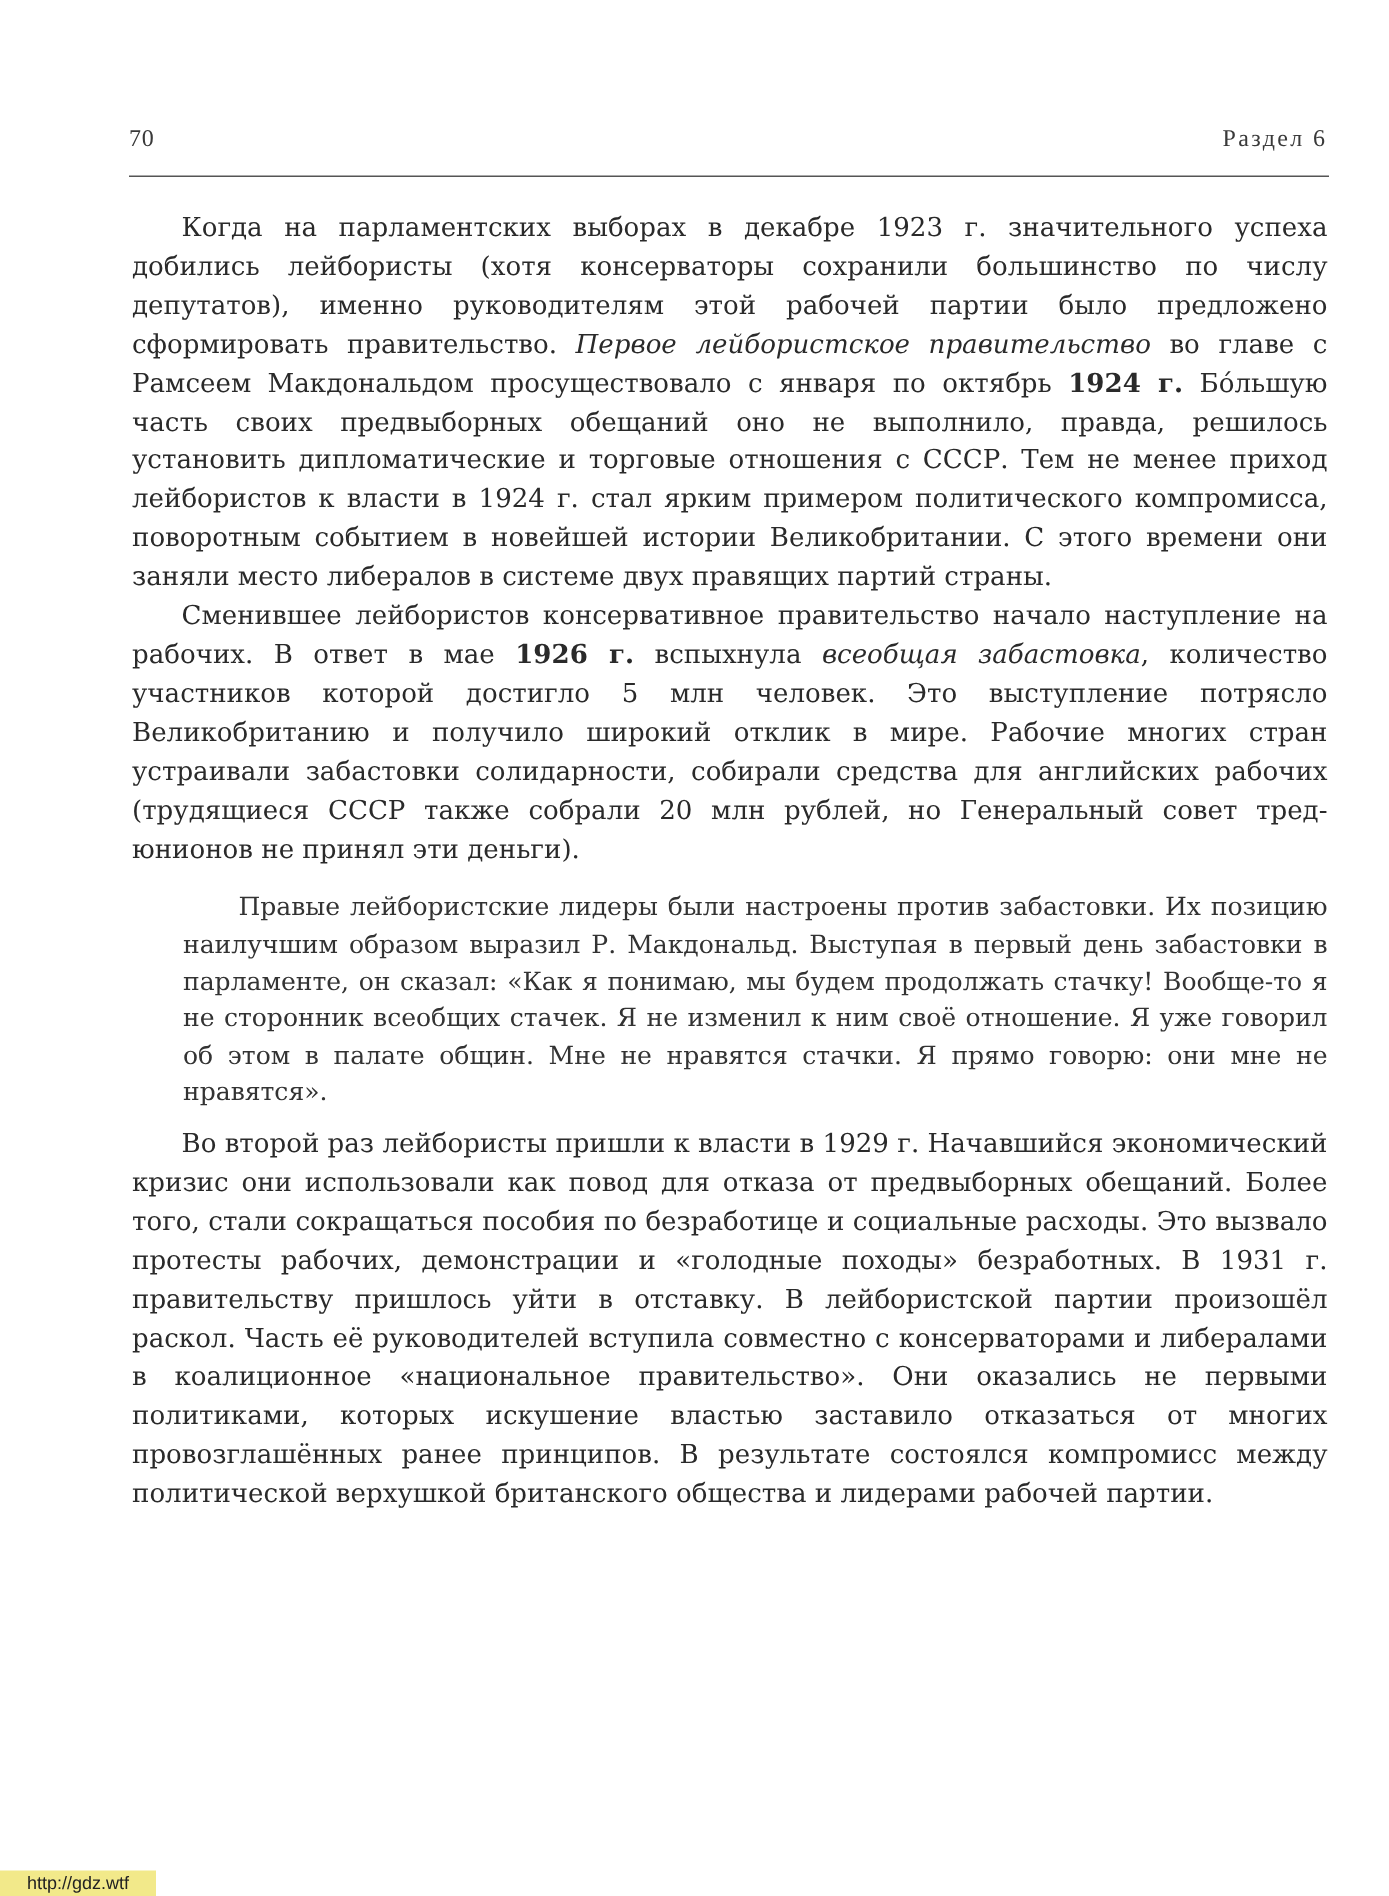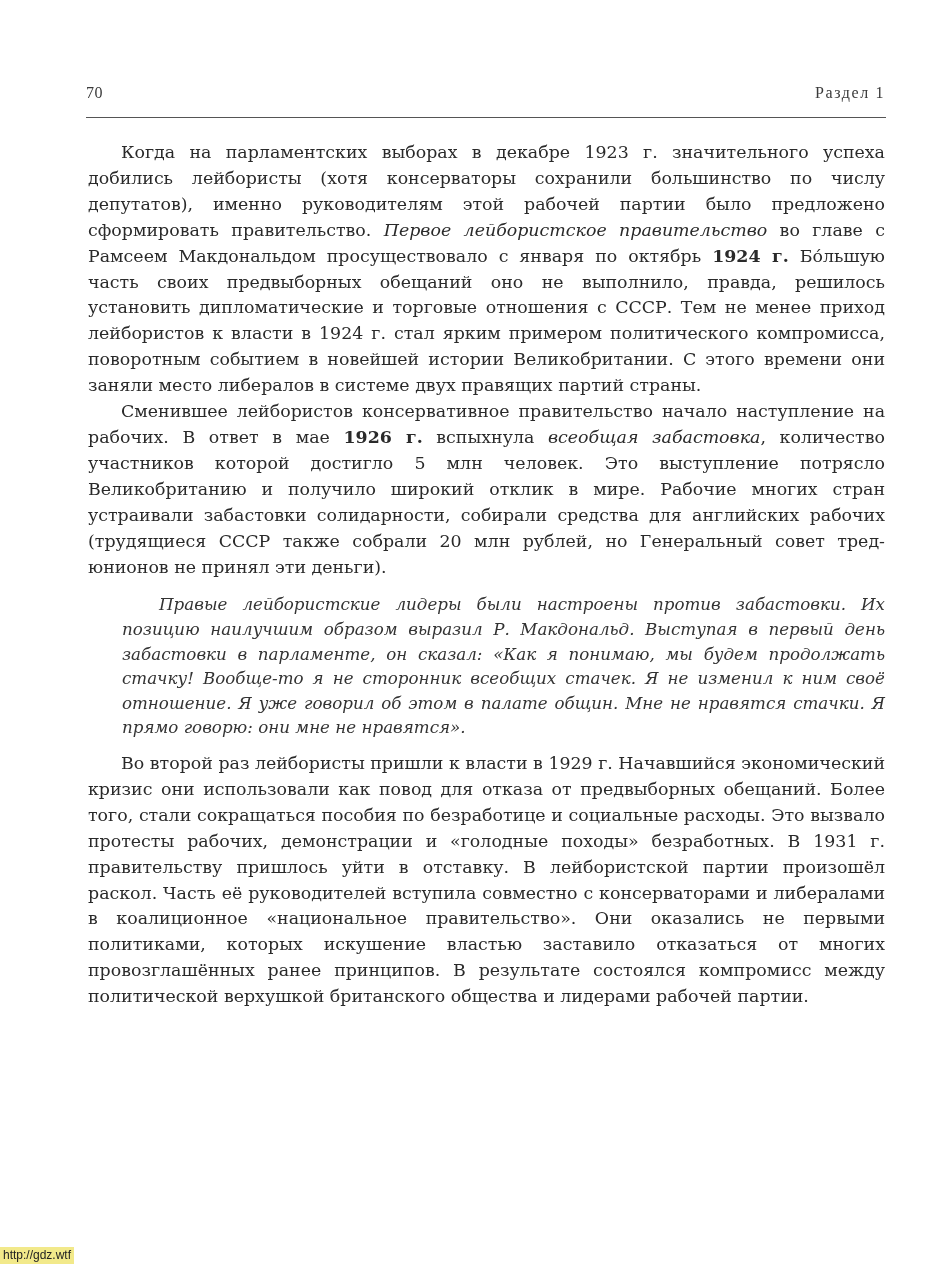--- a/index.html
+++ b/index.html
@@ -21,34 +21,34 @@
   }
   .body-text {
     position: absolute; left: 88px; top: 140px; width: 797px;
     font-size: 17.4px; line-height: 25.9px; text-align: justify;
   }
   .para { margin: 0; text-indent: 33px; }
   .para b { font-weight: bold; }
   .para i { }
   .quote {
     margin: 12px 0 11px 34px; text-indent: 37px;
-    font-size: 16.7px; line-height: 24.6px; text-align: justify; color: #333; font-style: italic;
+    font-size: 16.7px; line-height: 24.6px; text-align: justify; color: #333;
   }
   .watermark {
-    position: absolute; left: 0; top: 1247px; height: 17px; padding: 0 3px;
+    position: absolute; left: 0; top: 1247px; height: 17px; padding: 0 18px;
     background: #f2e98a; color: #222;
     font-family: "Liberation Sans", "DejaVu Sans", sans-serif; font-size: 12px; line-height: 17px;
   }
 </style>
 </head>
 <body>
 
 <div class="page-header">
   <span class="page-number">70</span>
-  <span class="section-label">Раздел 1</span>
+  <span class="section-label">Раздел 6</span>
 </div>
 <div class="header-rule"></div>
 
 <div class="body-text">
   <p class="para">
     <span>Когда на парламентских выборах в декабре 1923 г. значительного успеха добились лейбористы (хотя консерваторы сохранили большинство по числу депутатов), именно руководителям этой рабочей партии было предложено сформировать правительство. </span><i>Первое лейбористское правительство</i><span> во главе с Рамсеем Макдональдом просуществовало с января по октябрь </span><b>1924 г.</b><span> Бо́льшую часть своих предвыборных обещаний оно не выполнило, правда, решилось установить дипломатические и торговые отношения с СССР. Тем не менее приход лейбористов к власти в 1924 г. стал ярким примером политического компромисса, поворотным событием в новейшей истории Великобритании. С этого времени они заняли место либералов в системе двух правящих партий страны.</span>
   </p>
   <p class="para">
     <span>Сменившее лейбористов консервативное правительство начало наступление на рабочих. В ответ в мае </span><b>1926 г.</b><span> вспыхнула </span><i>всеобщая забастовка</i><span>, количество участников которой достигло 5 млн человек. Это выступление потрясло Великобританию и получило широкий отклик в мире. Рабочие многих стран устраивали забастовки солидарности, собирали средства для английских рабочих (трудящиеся СССР также собрали 20 млн рублей, но Генеральный совет тред-юнионов не принял эти деньги).</span>
   </p>

